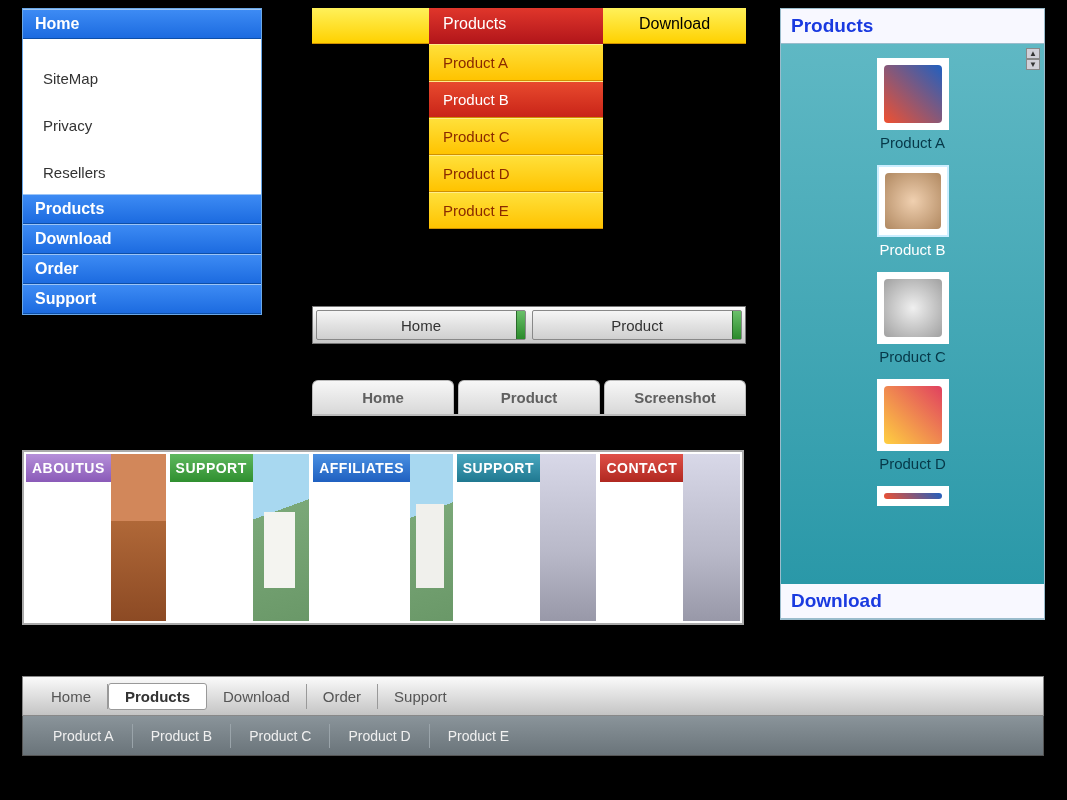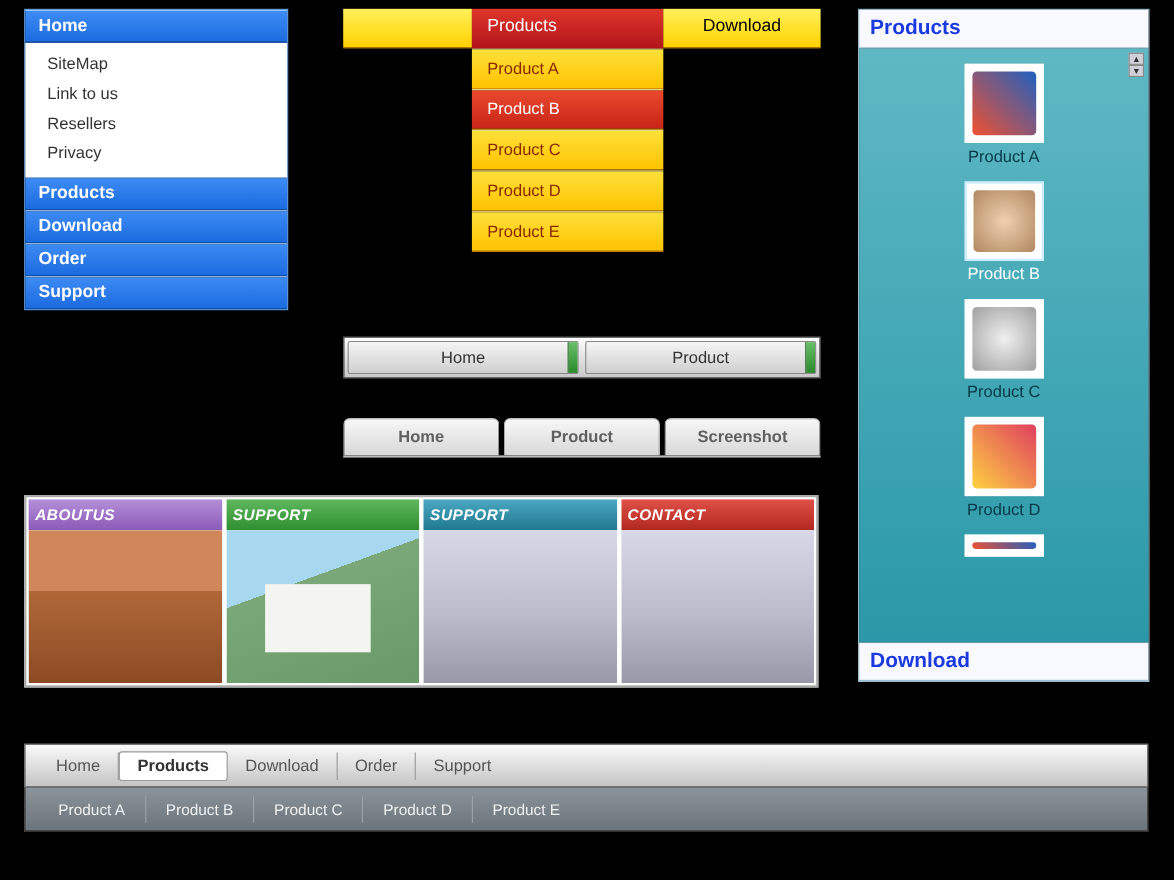--- a/index.html
+++ b/index.html
@@ -32,20 +32,21 @@
   }
   .vmenu-body {
     background: #fff;
     padding: 6px 0 8px 0;
   }
   .vmenu-item {
     color: #333;
     font-size: 15px;
     padding: 5px 20px;
     cursor: pointer;
+    margin-top: 20px;
   }
 
   
   .topbar {
     position: absolute;
     left: 312px;
     top: 8px;
     width: 434px;
   }
   .topbar-row {
@@ -164,23 +165,21 @@
     height: 175px;
     display: flex;
     gap: 4px;
     border: 2px solid #aaa;
     background:#fff;
     padding:2px;
   }
   .card {
     flex:1;
     display:flex;
-    flex-direction:column;
-    cursor:pointer;
-    font-style:italic;
+    cursor:pointer;
   }
   .card-head{
     height:28px;
     color:#fff;
     font-weight:bold;
     font-size:14px;
     letter-spacing:0.5px;
     display:flex;
     align-items:center;
     padding:0 6px;
@@ -323,23 +322,22 @@
   }
   .bb2-item:last-child{border-right:none;}
 </style>
 </head>
 <body>
 
 <div class="vmenu">
   <div class="vmenu-head">Home</div>
   <div class="vmenu-body">
     <div class="vmenu-item">SiteMap</div>
-    <div class="vmenu-item">Link to us</div>
+    <div class="vmenu-item">Privacy</div>
     <div class="vmenu-item">Resellers</div>
-    <div class="vmenu-item">Privacy</div>
   </div>
   <div class="vmenu-head">Products</div>
   <div class="vmenu-head">Download</div>
   <div class="vmenu-head">Order</div>
   <div class="vmenu-head">Support</div>
 </div>
 
 <div class="topbar">
   <div class="topbar-row">
     <div class="topbar-left"></div>
@@ -368,20 +366,26 @@
 
 <div class="cardrow">
   <div class="card">
     <div class="card-head purple">ABOUTUS</div>
     <div class="card-img interior"></div>
   </div>
   <div class="card">
     <div class="card-head green">SUPPORT</div>
     <div class="card-img">
       <div class="shape" style="left:20%;top:35%;width:55%;height:45%;background:#f4f4f0;"></div>
+    </div>
+  </div>
+  <div class="card">
+    <div class="card-head blue">AFFILIATES</div>
+    <div class="card-img">
+      <div class="shape" style="left:15%;top:30%;width:65%;height:50%;background:#f0f0ec;"></div>
     </div>
   </div>
   <div class="card">
     <div class="card-head teal">SUPPORT</div>
     <div class="card-img office"></div>
   </div>
   <div class="card">
     <div class="card-head red">CONTACT</div>
     <div class="card-img office"></div>
   </div>

